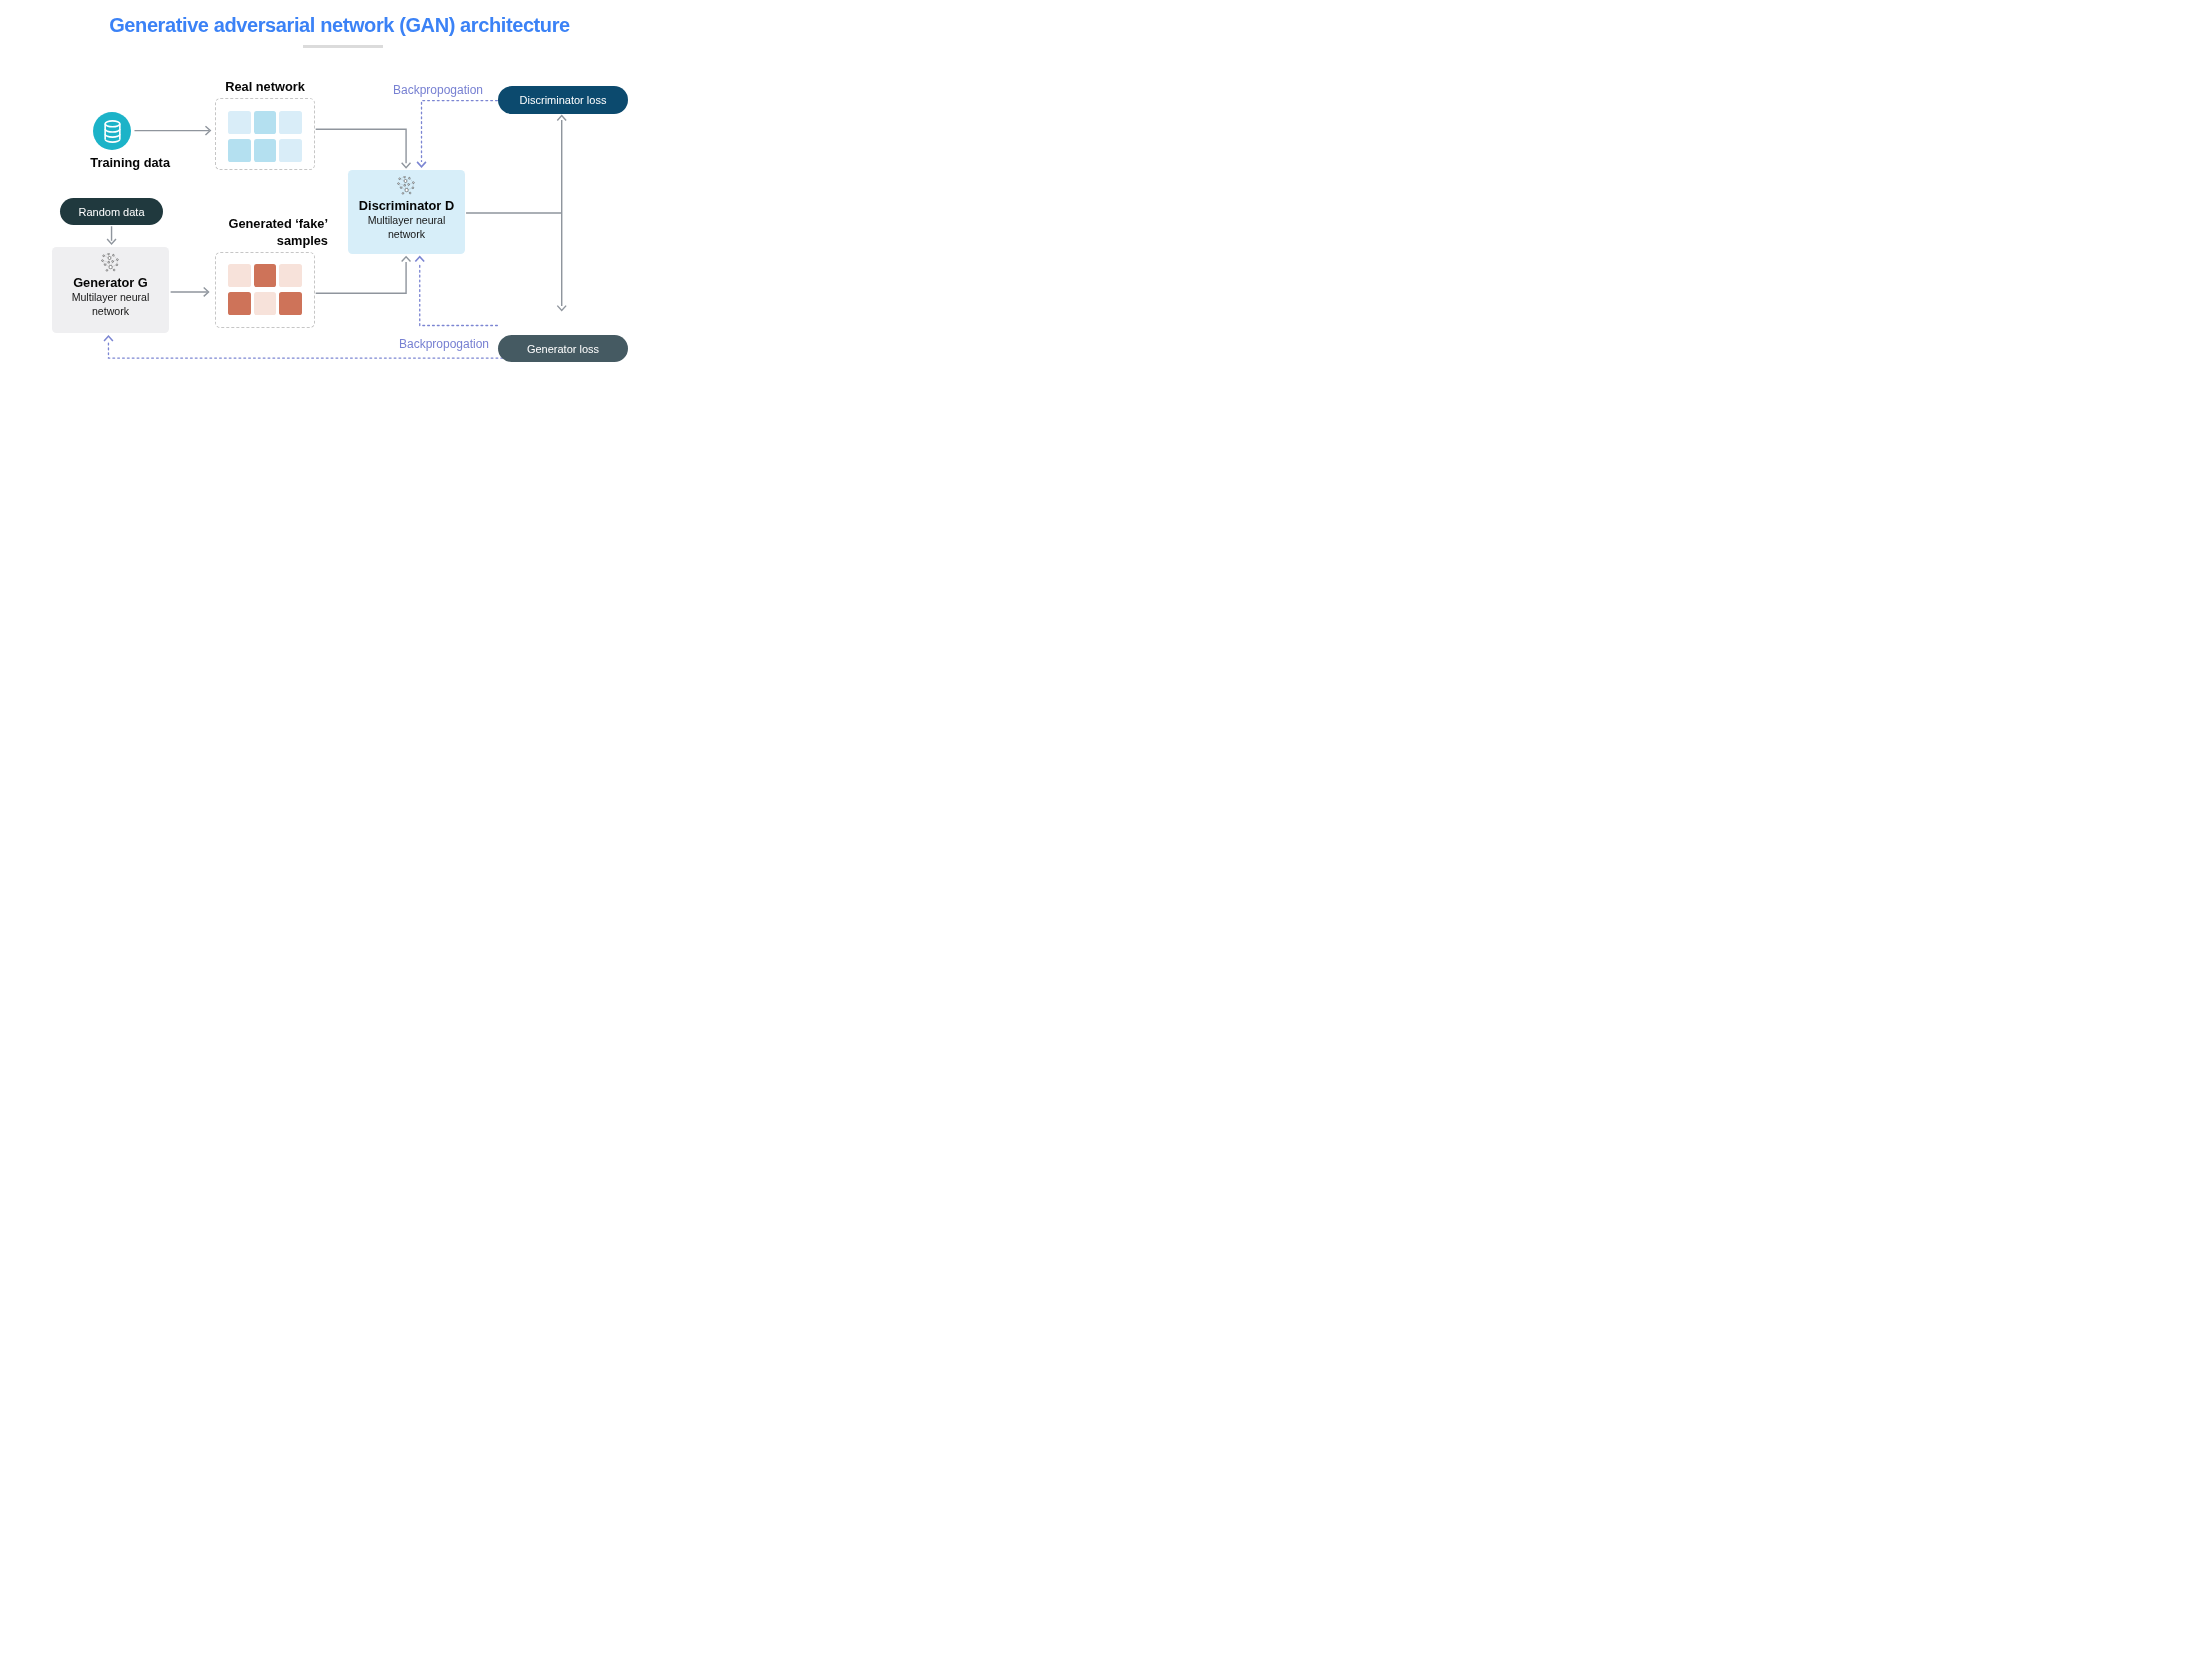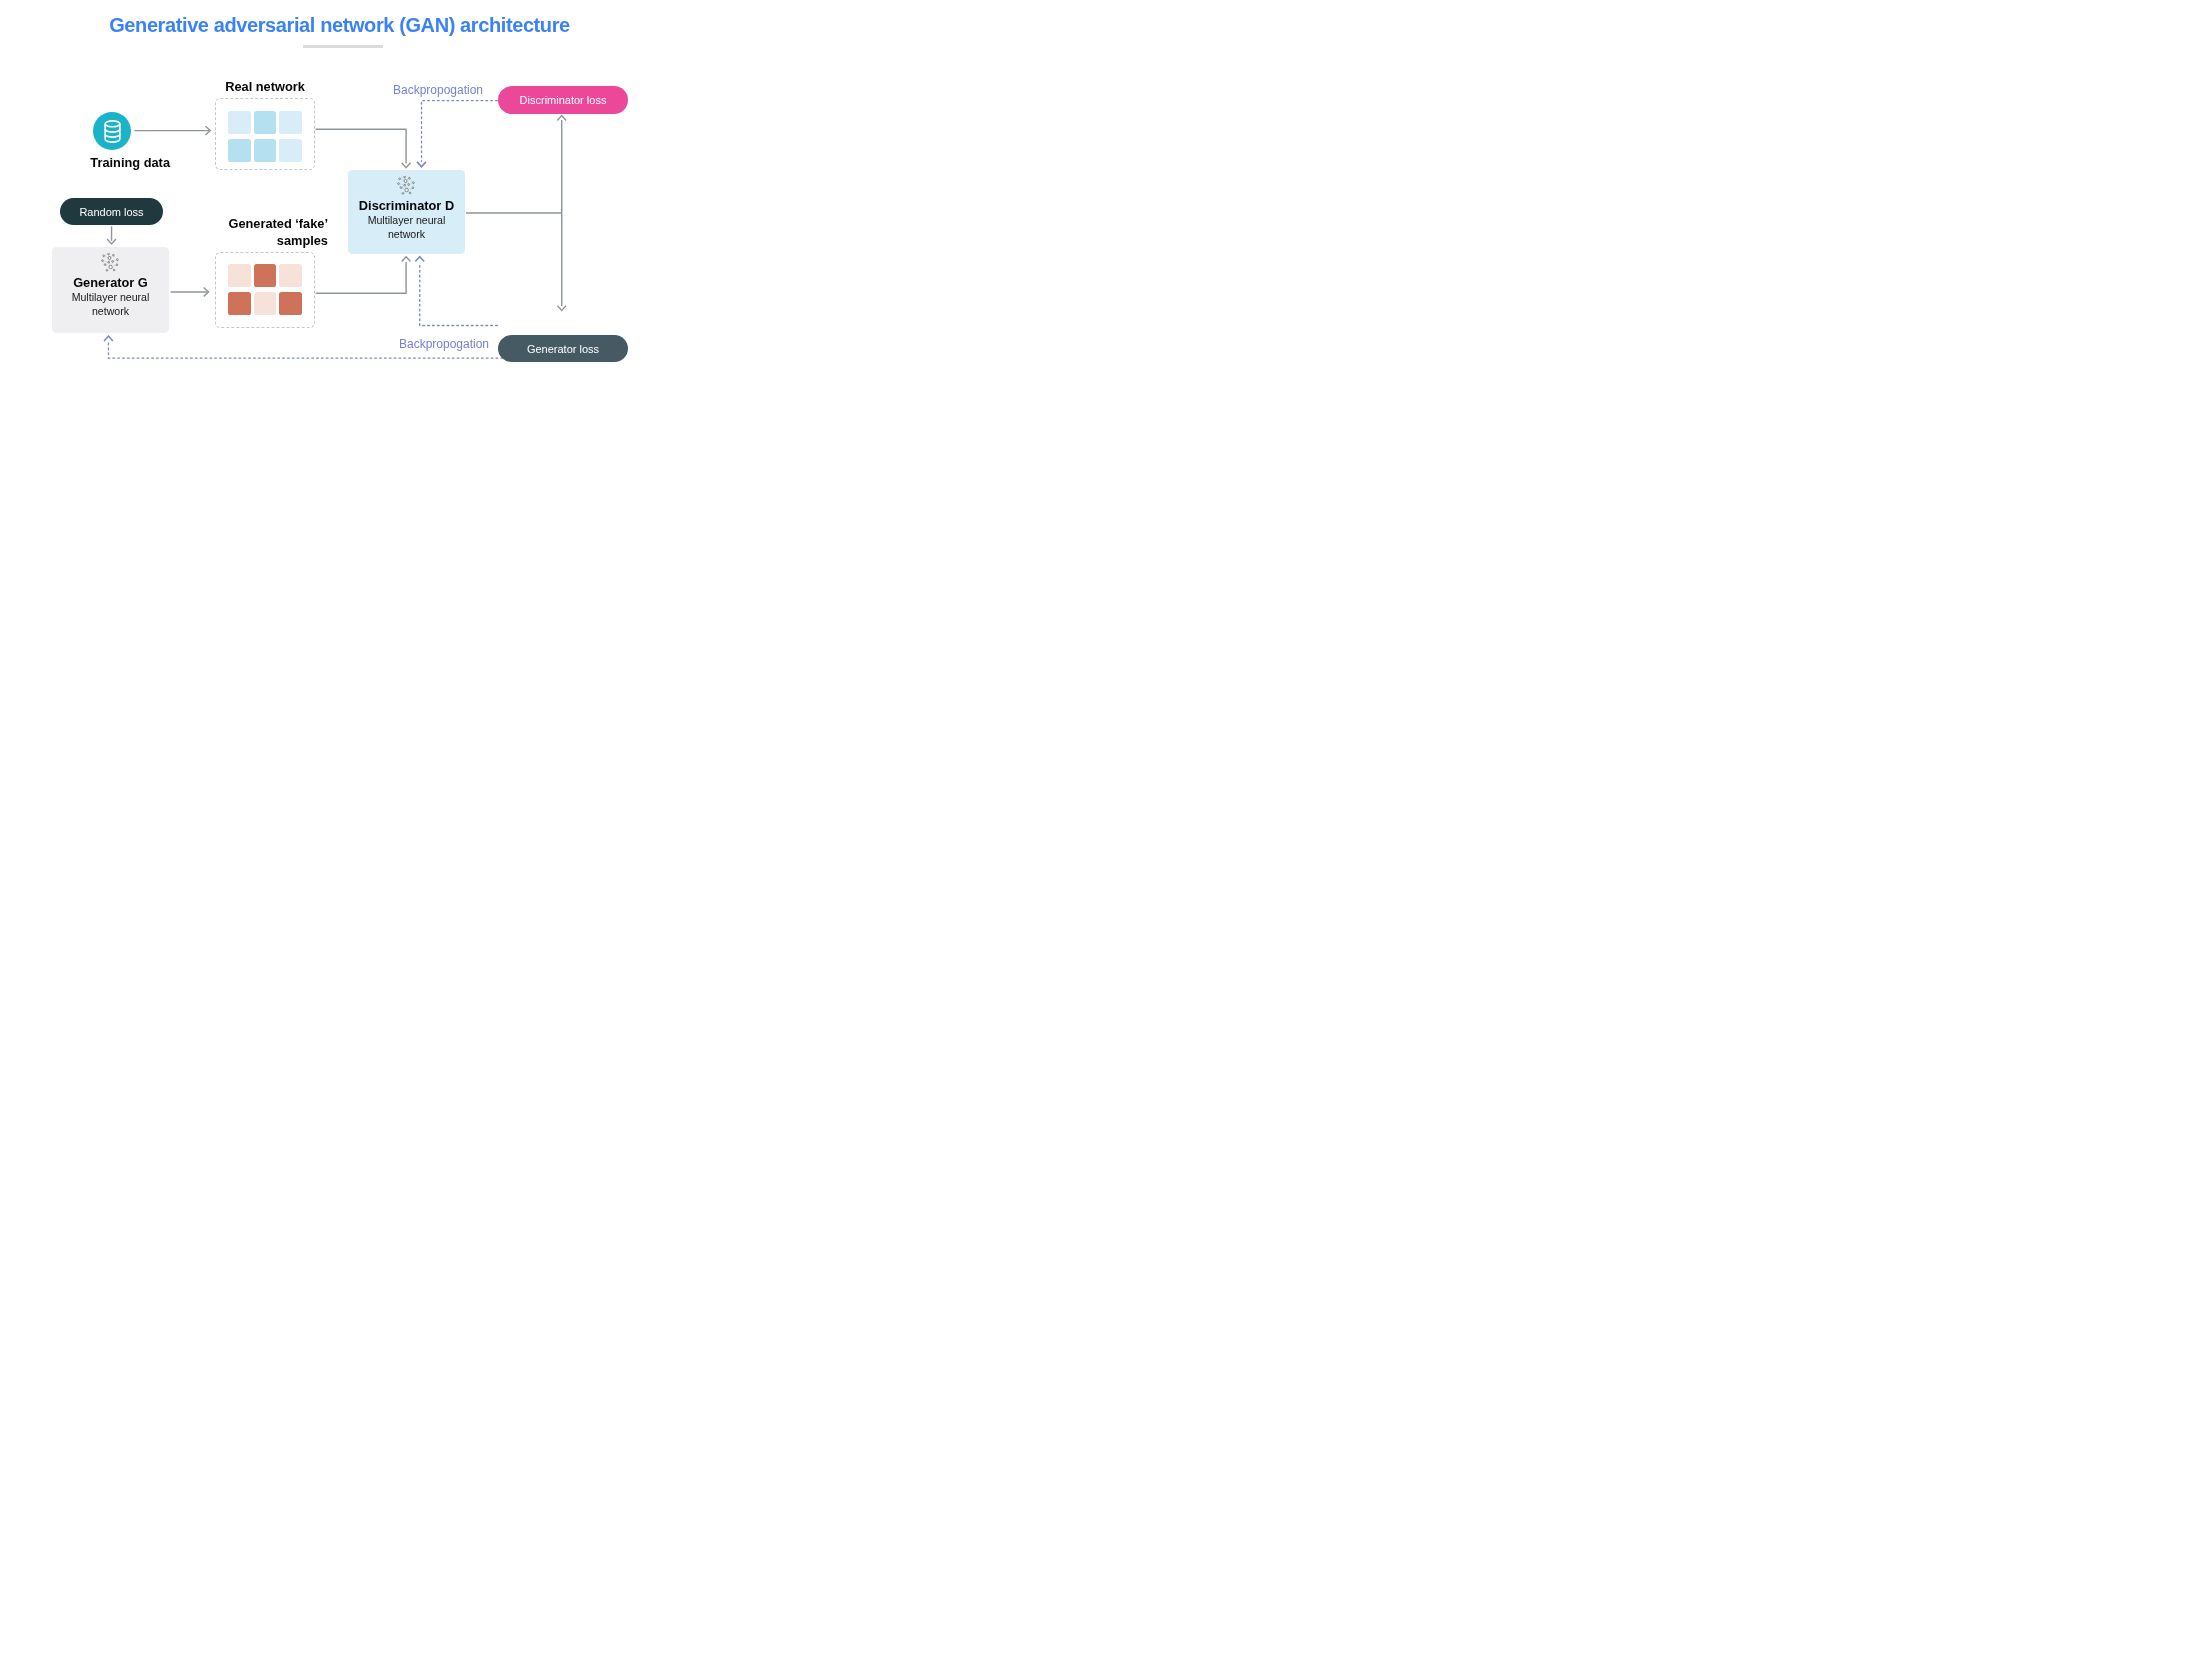--- a/index.html
+++ b/index.html
@@ -23,21 +23,21 @@
   .real-grid{padding:11.5px 0 0 12px;}
   .fake-grid{padding:10.6px 0 0 12px;}
   .cell{border-radius:2.6px;}
   .real-heading{left:211px;top:79px;width:108px;text-align:center;font-size:12.8px;font-weight:700;color:#050505;}
   .fake-heading{left:202px;top:215px;width:126px;text-align:right;font-size:12.8px;font-weight:700;
                 color:#050505;line-height:17px;}
   
   .pill{border-radius:14px;display:flex;align-items:center;justify-content:center;
         color:#ffffff;font-size:11px;font-weight:400;}
   .noise-pill{left:60px;top:198px;width:103px;height:27px;background:#20393e;}
-  .dloss-pill{left:498px;top:86px;width:130px;height:28px;background:#ec4899;}
+  .dloss-pill{left:498px;top:86px;width:130px;height:28px;background:#0c4a6e;}
   .gloss-pill{left:498px;top:311px;width:130px;height:27px;background:#455a62;margin-top:24px;}
   
   .net-box{border-radius:4.4px;display:flex;flex-direction:column;align-items:center;box-sizing:border-box;}
   .gen-box{left:52px;top:247px;width:117px;height:86px;background:#efeff1;}
   .disc-box{left:348px;top:170px;width:117px;height:84px;background:#d7eef9;}
   .net-icon{margin-top:6.2px;width:18.5px;height:18.5px;}
   .net-name{margin-top:3.5px;font-size:12.8px;font-weight:700;color:#050505;white-space:nowrap;}
   .net-sub{margin-top:1.3px;width:93px;text-align:center;font-size:10.6px;line-height:13.7px;color:#161616;}
   
   .bp-label{width:106px;text-align:center;font-size:12px;color:#7780d2;}
@@ -144,21 +144,21 @@
       <div class="cell" style="background: rgb(247, 226, 218);"></div>
       <div class="cell" style="background: rgb(206, 115, 89);"></div>
       <div class="cell" style="background: rgb(247, 226, 218);"></div>
       <div class="cell" style="background: rgb(206, 115, 89);"></div>
       <div class="cell" style="background: rgb(247, 226, 218);"></div>
       <div class="cell" style="background: rgb(206, 115, 89);"></div>
     </div>
   </div>
 
   <div class="abs pill noise-pill">
-    <span>Random loss</span>
+    <span>Random data</span>
   </div>
 
   <div class="abs net-box gen-box">
     <svg class="net-icon" viewBox="0 0 100 100">
       <use href="#nn-icon"></use>
     </svg>
     <div class="net-name">Generator G</div>
     <div class="net-sub">Multilayer neural network</div>
   </div>
 

